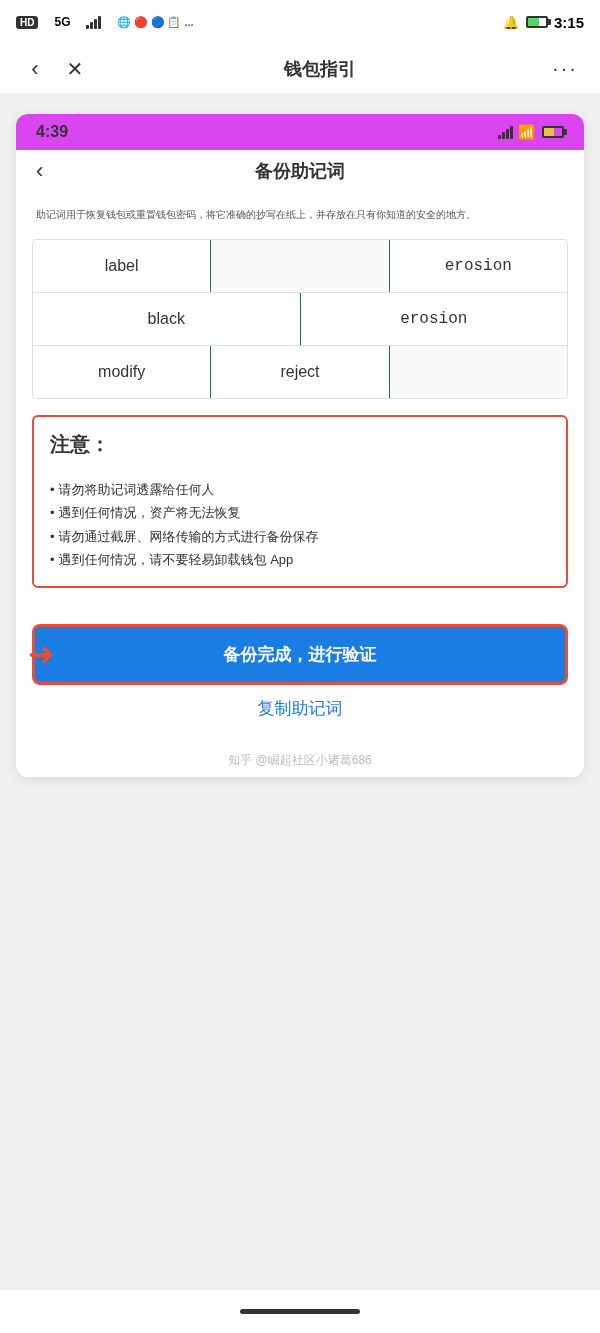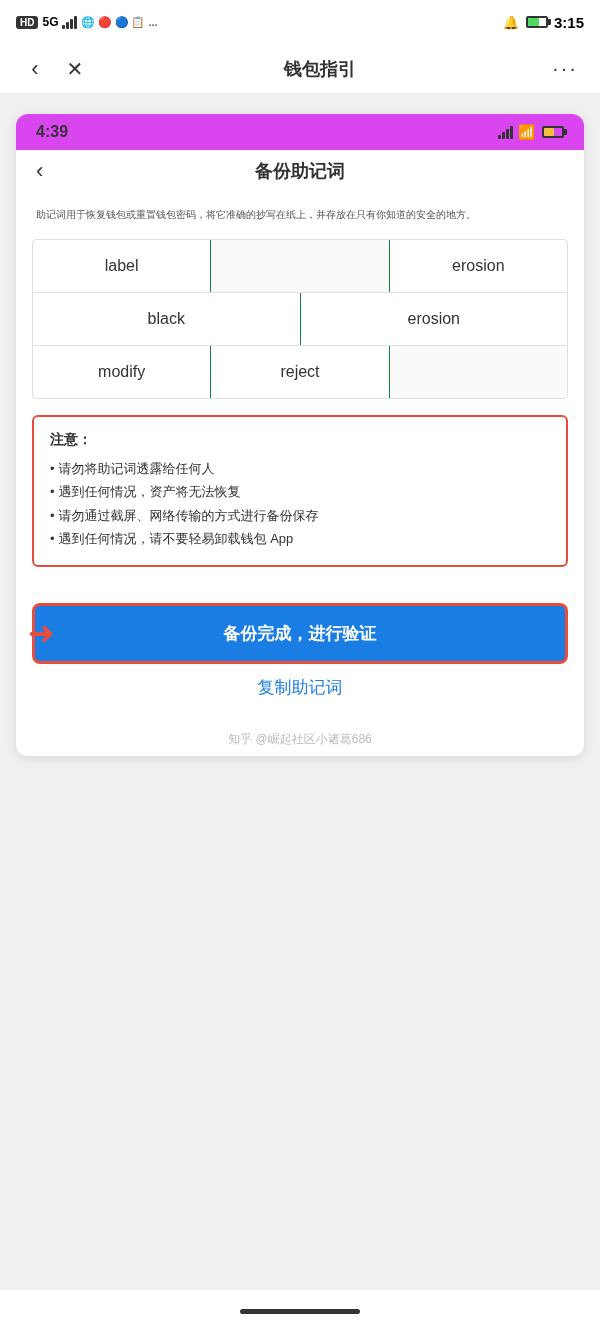--- a/index.html
+++ b/index.html
@@ -19,21 +19,21 @@
       display: flex;
       align-items: center;
       justify-content: space-between;
       padding: 0 16px;
       font-size: 13px;
       font-weight: 600;
     }
     .outer-status-left {
       display: flex;
       align-items: center;
-      gap: 4px;
+      gap: 16px;
       font-size: 12px;
       font-weight: bold;
     }
     .outer-status-right {
       display: flex;
       align-items: center;
       gap: 6px;
       font-size: 13px;
       font-weight: 600;
     }
@@ -196,37 +196,38 @@
       font-size: 16px;
       color: #333;
       border-right: 1px solid #15803d;
       min-height: 52px;
       display: flex;
       align-items: center;
       justify-content: center;
     }
     .mnemonic-cell:last-child {
       border-right: none;
+      font-family: Liberation Mono, monospace;
     }
     .mnemonic-cell.empty {
       background: #fafafa;
     }
 
     
     .warning-box {
       margin: 16px 16px;
       border: 2px solid #e74c3c;
       border-radius: 6px;
       padding: 14px 16px;
     }
     .warning-title {
-      font-size: 14px;
-      font-weight: 600;
-      color: #333;
-      margin-bottom: 8px;
+      font-size: 20px;
+      font-weight: 600;
+      color: #333;
+      margin-bottom: 20px;
     }
     .warning-item {
       font-size: 13px;
       color: #333;
       line-height: 1.8;
       display: flex;
       align-items: flex-start;
       gap: 4px;
     }
     .warning-dot {

